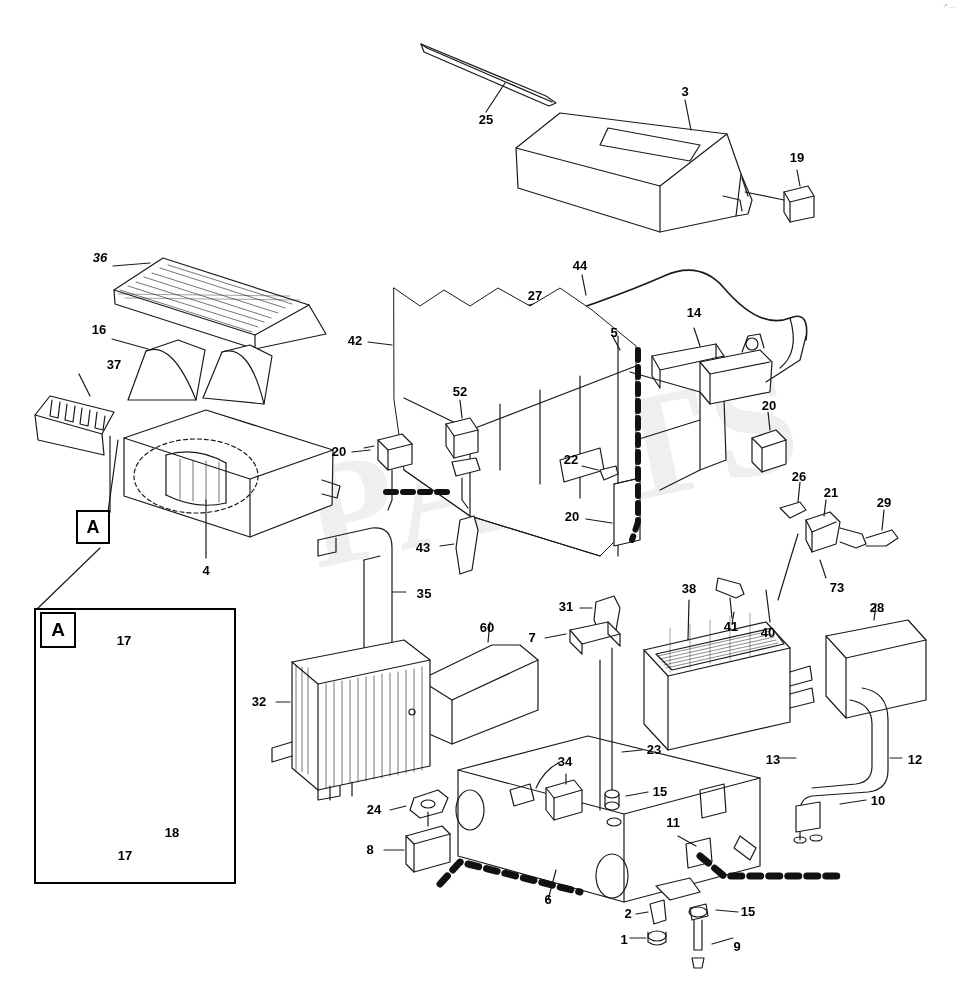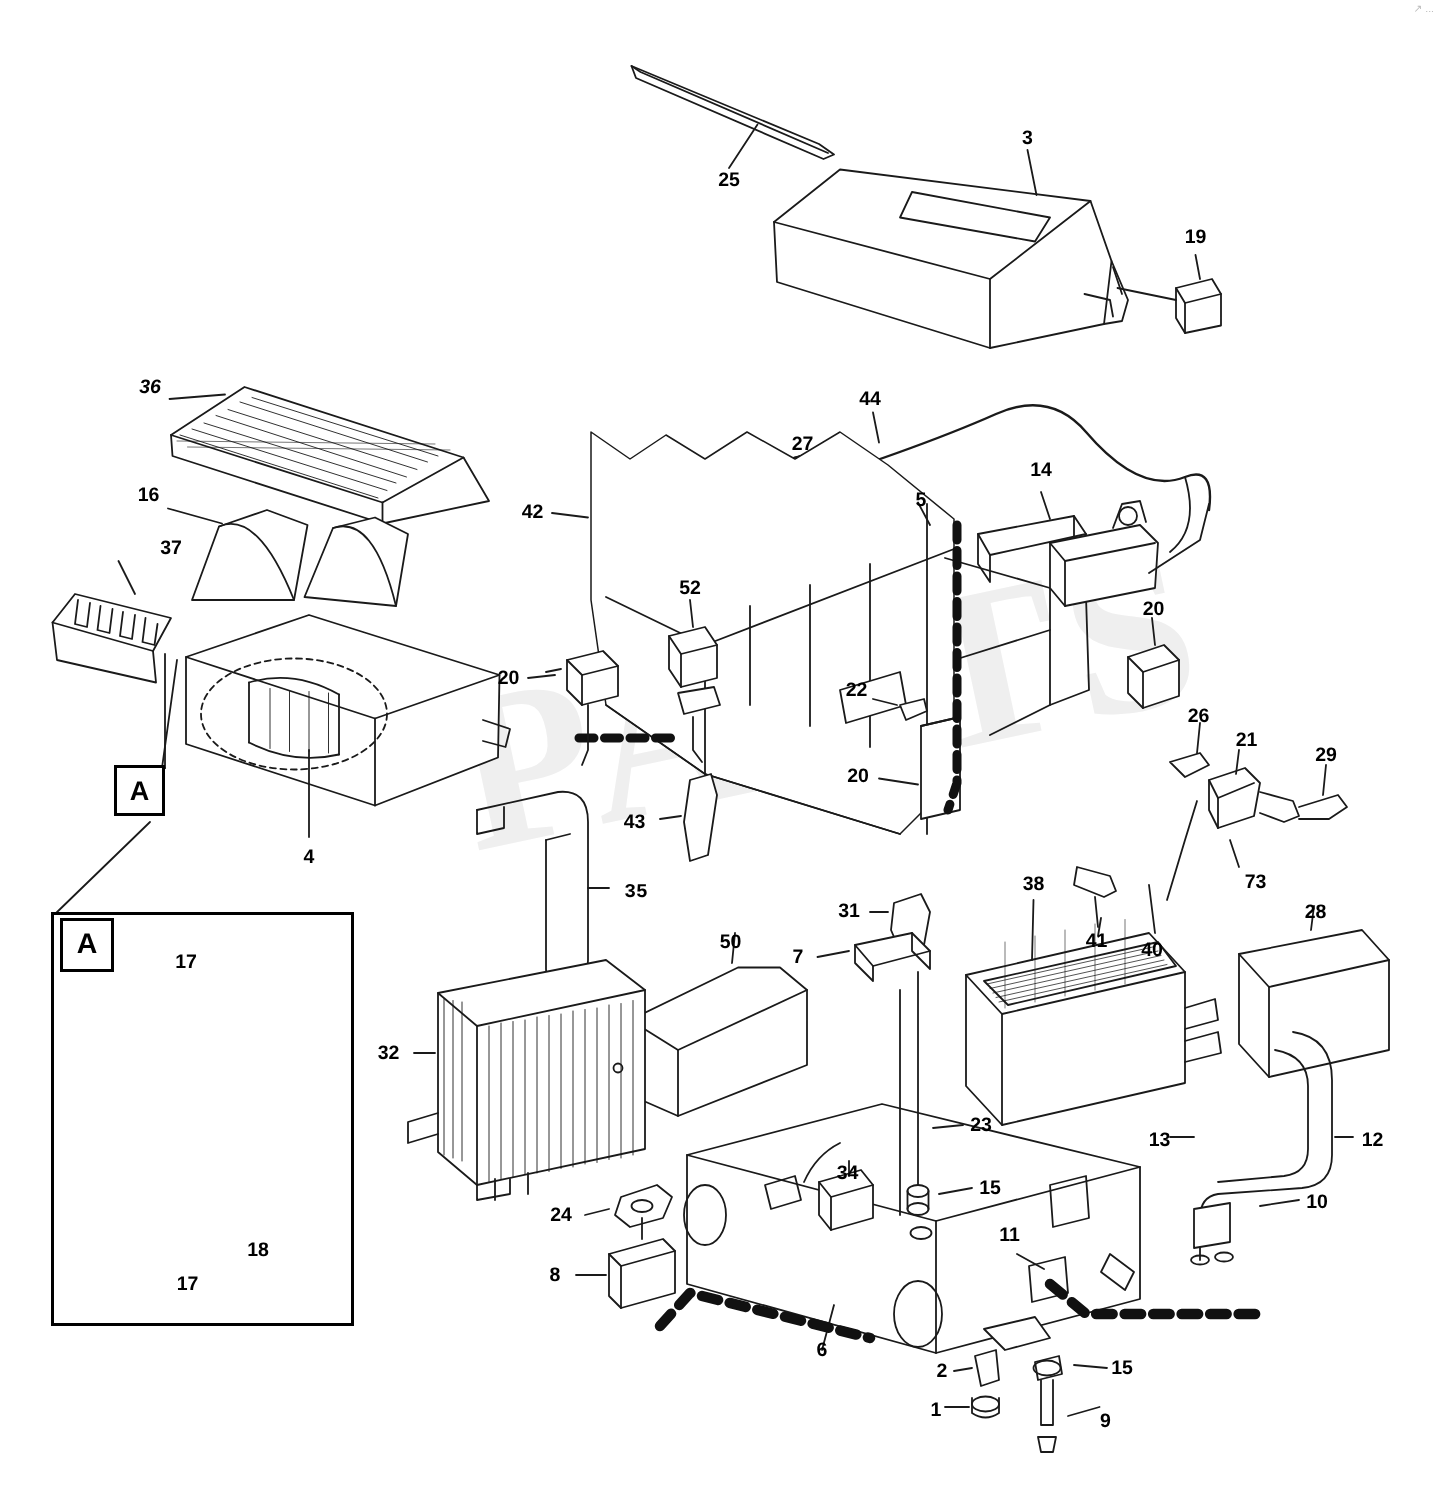--- a/index.html
+++ b/index.html
@@ -457,29 +457,29 @@
   <div class="callout" style="left:572px; top:517px;">20</div>
   <div class="callout" style="left:206px; top:571px;">4</div>
   <div class="callout" style="left:423px; top:548px;">43</div>
   <div class="callout" style="left:837px; top:588px;">73</div>
   <div class="callout" style="left:424px; top:595px;font-family:Liberation Mono, monospace;">35</div>
   <div class="callout" style="left:566px; top:607px;">31</div>
   <div class="callout" style="left:689px; top:589px;">38</div>
   <div class="callout" style="left:731px; top:627px;">41</div>
   <div class="callout" style="left:768px; top:633px;">40</div>
   <div class="callout" style="left:877px; top:608px;">28</div>
-  <div class="callout" style="left:487px; top:628px;">50</div>
+  <div class="callout" style="left:487px; top:628px;">60</div>
   <div class="callout" style="left:532px; top:638px;">7</div>
   <div class="callout" style="left:124px; top:641px;">17</div>
   <div class="callout" style="left:259px; top:702px;">32</div>
   <div class="callout" style="left:654px; top:750px;">23</div>
   <div class="callout" style="left:773px; top:760px;">13</div>
   <div class="callout" style="left:915px; top:760px;">12</div>
   <div class="callout" style="left:878px; top:801px;">10</div>
-  <div class="callout" style="left:565px; top:762px;margin-top:20px;">34</div>
+  <div class="callout" style="left:565px; top:762px;">34</div>
   <div class="callout" style="left:660px; top:792px;">15</div>
   <div class="callout" style="left:374px; top:810px;">24</div>
   <div class="callout" style="left:172px; top:833px;">18</div>
   <div class="callout" style="left:673px; top:823px;">11</div>
   <div class="callout" style="left:370px; top:850px;">8</div>
   <div class="callout" style="left:125px; top:856px;">17</div>
   <div class="callout" style="left:548px; top:900px;">6</div>
   <div class="callout" style="left:628px; top:914px;">2</div>
   <div class="callout" style="left:748px; top:912px;">15</div>
   <div class="callout" style="left:624px; top:940px;">1</div>

